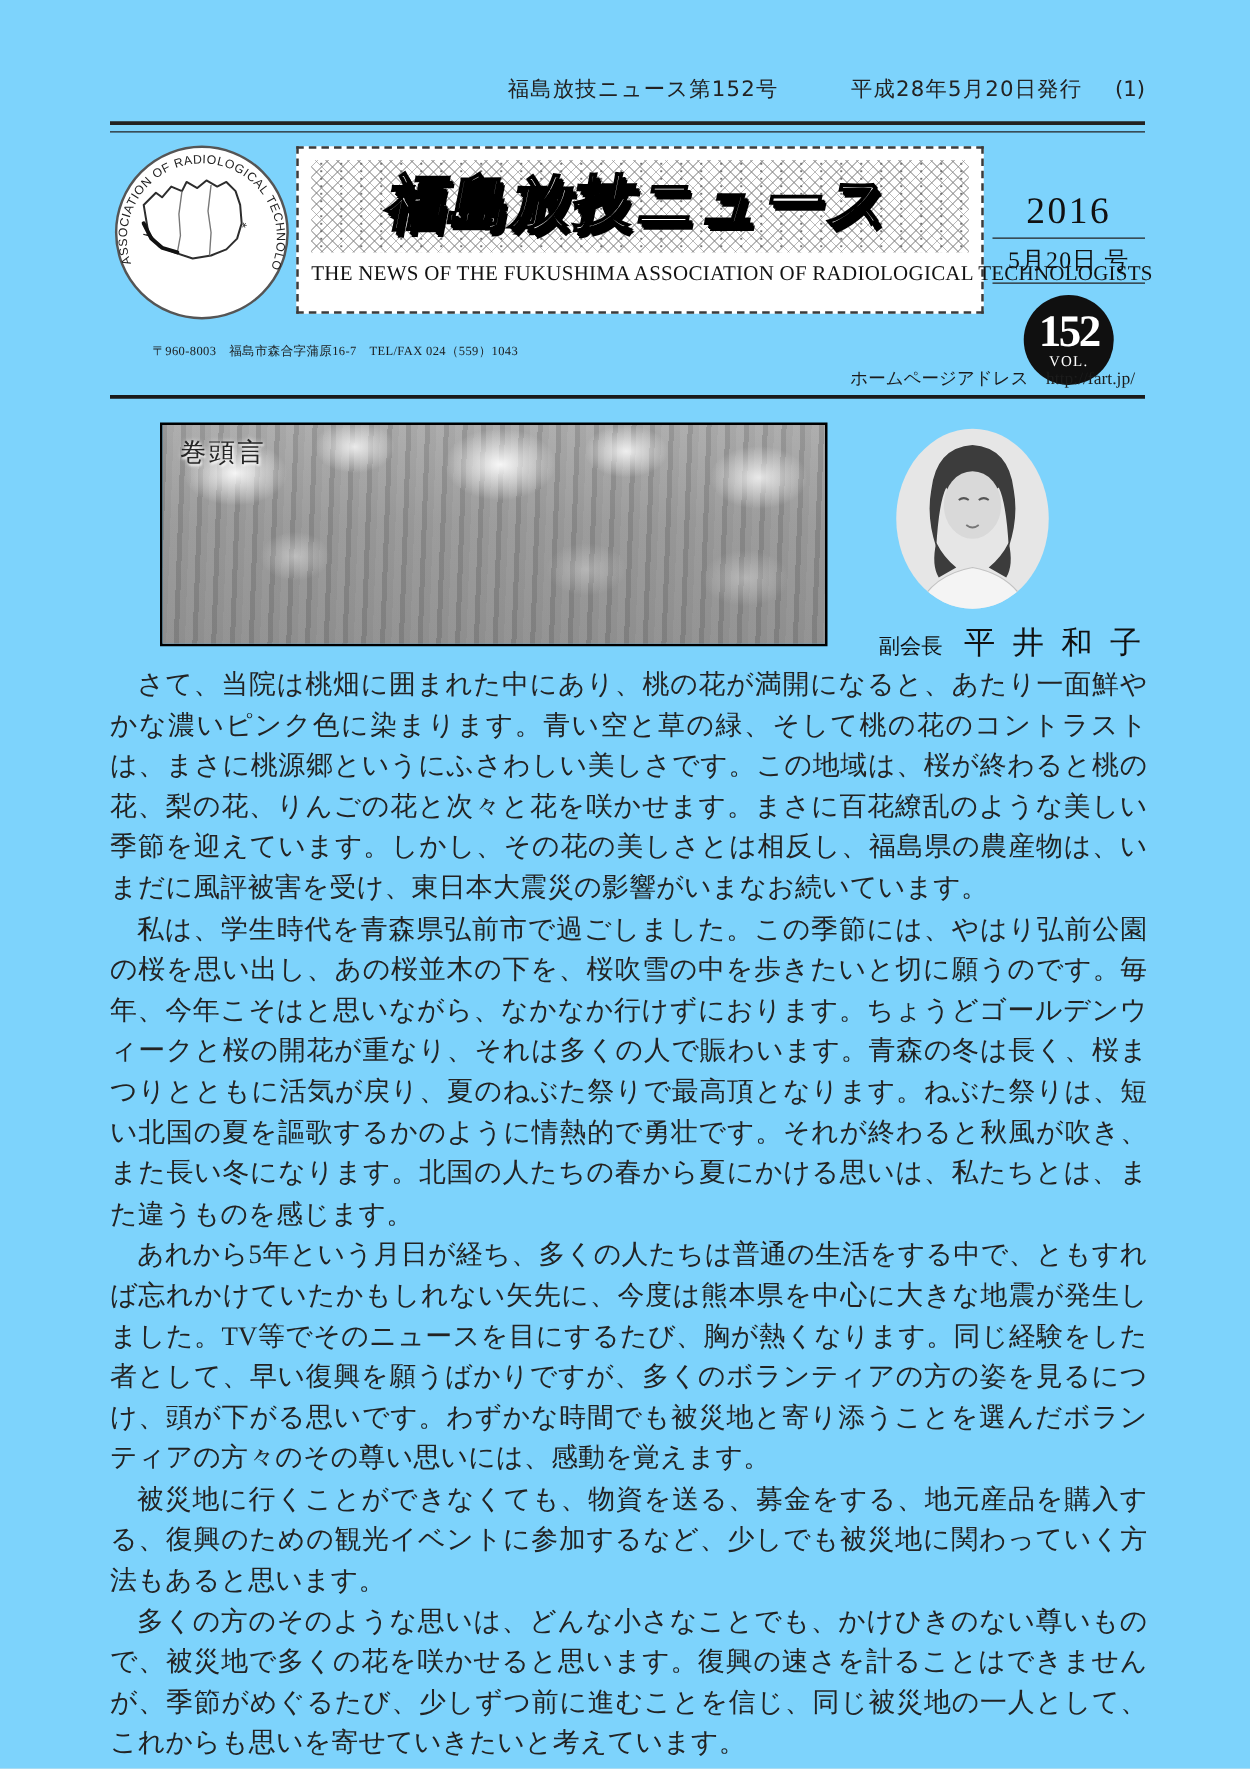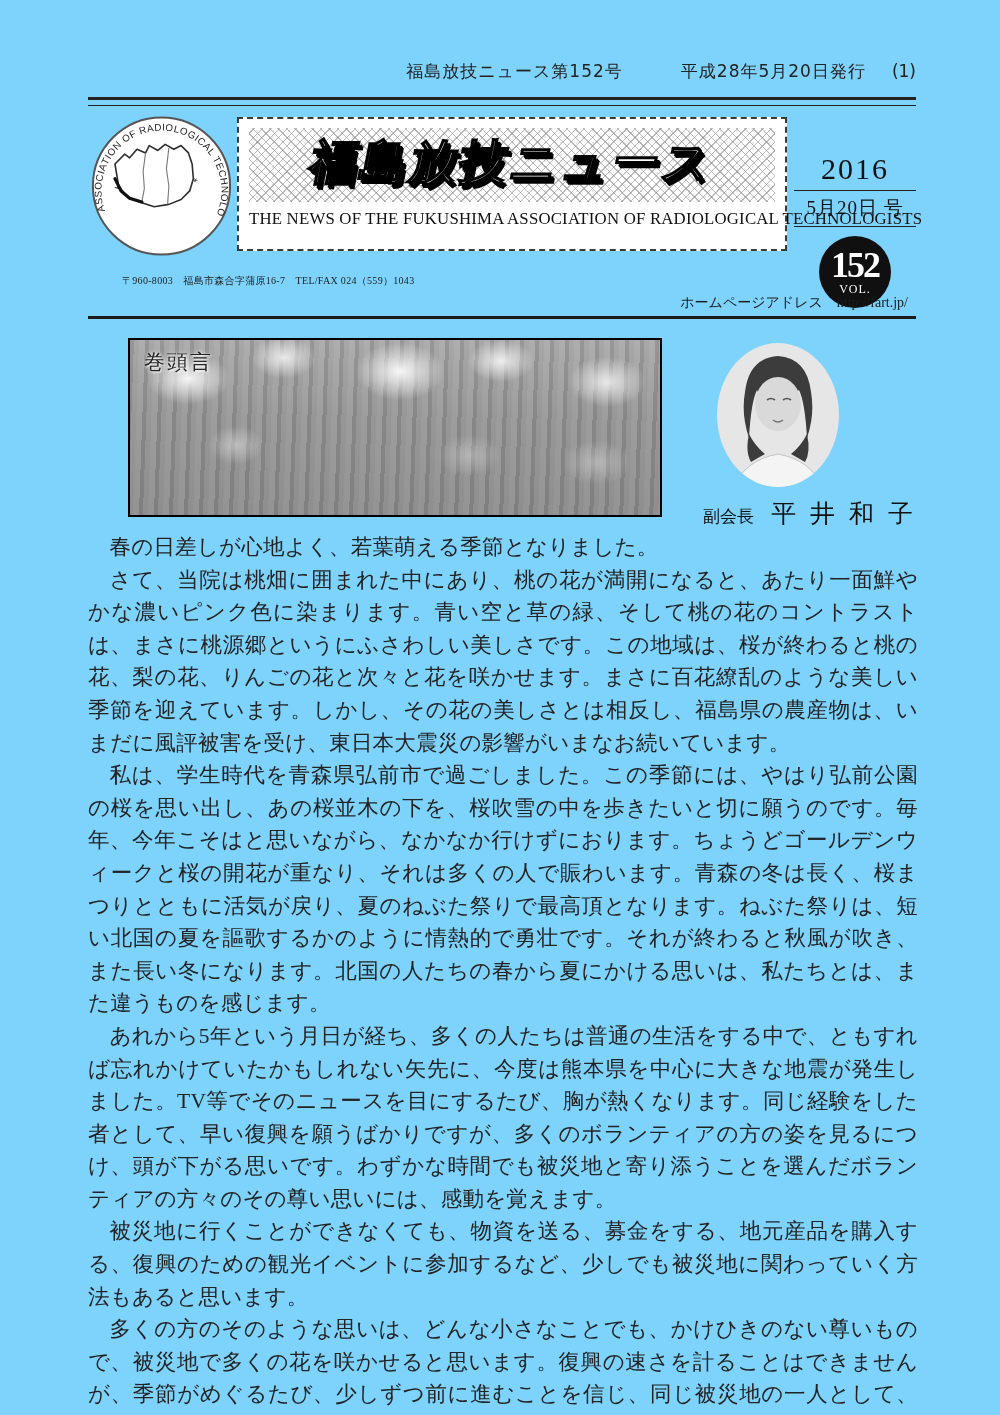--- a/index.html
+++ b/index.html
@@ -206,21 +206,20 @@
         <path d="M92,92 Q96,110 90,120 L76,112 Q86,104 92,92 Z" fill="#3c3c3c"></path>
       </g>
     </svg>
     <div class="author-caption">
       <span class="role">副会長</span>
       <span class="name">平 井 和 子</span>
     </div>
   </div>
 
   <div class="body-text">
-      <p class="para">春の日差しが心地よく、若葉萌える季節となりました。</p>
       <p class="para">さて、当院は桃畑に囲まれた中にあり、桃の花が満開になると、あたり一面鮮やかな濃いピンク色に染まります。青い空と草の緑、そして桃の花のコントラストは、まさに桃源郷というにふさわしい美しさです。この地域は、桜が終わると桃の花、梨の花、りんごの花と次々と花を咲かせます。まさに百花繚乱のような美しい季節を迎えています。しかし、その花の美しさとは相反し、福島県の農産物は、いまだに風評被害を受け、東日本大震災の影響がいまなお続いています。</p>
       <p class="para">私は、学生時代を青森県弘前市で過ごしました。この季節には、やはり弘前公園の桜を思い出し、あの桜並木の下を、桜吹雪の中を歩きたいと切に願うのです。毎年、今年こそはと思いながら、なかなか行けずにおります。ちょうどゴールデンウィークと桜の開花が重なり、それは多くの人で賑わいます。青森の冬は長く、桜まつりとともに活気が戻り、夏のねぶた祭りで最高頂となります。ねぶた祭りは、短い北国の夏を謳歌するかのように情熱的で勇壮です。それが終わると秋風が吹き、また長い冬になります。北国の人たちの春から夏にかける思いは、私たちとは、また違うものを感じます。</p>
       <p class="para">あれから5年という月日が経ち、多くの人たちは普通の生活をする中で、ともすれば忘れかけていたかもしれない矢先に、今度は熊本県を中心に大きな地震が発生しました。TV等でそのニュースを目にするたび、胸が熱くなります。同じ経験をした者として、早い復興を願うばかりですが、多くのボランティアの方の姿を見るにつけ、頭が下がる思いです。わずかな時間でも被災地と寄り添うことを選んだボランティアの方々のその尊い思いには、感動を覚えます。</p>
       <p class="para">被災地に行くことができなくても、物資を送る、募金をする、地元産品を購入する、復興のための観光イベントに参加するなど、少しでも被災地に関わっていく方法もあると思います。</p>
       <p class="para">多くの方のそのような思いは、どんな小さなことでも、かけひきのない尊いもので、被災地で多くの花を咲かせると思います。復興の速さを計ることはできませんが、季節がめぐるたび、少しずつ前に進むことを信じ、同じ被災地の一人として、これからも思いを寄せていきたいと考えています。</p>
     </div>
 
 </div>
 
 </body></html>

